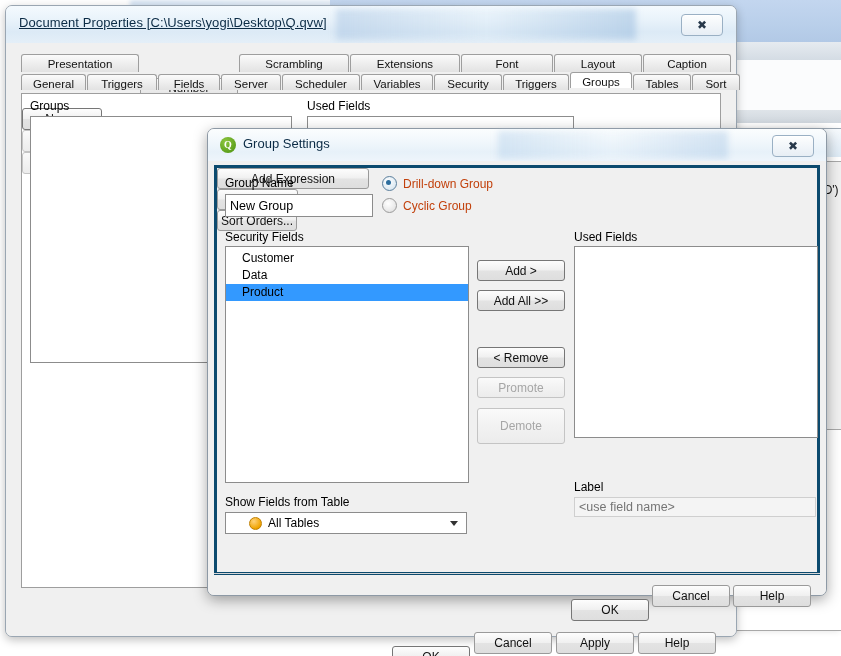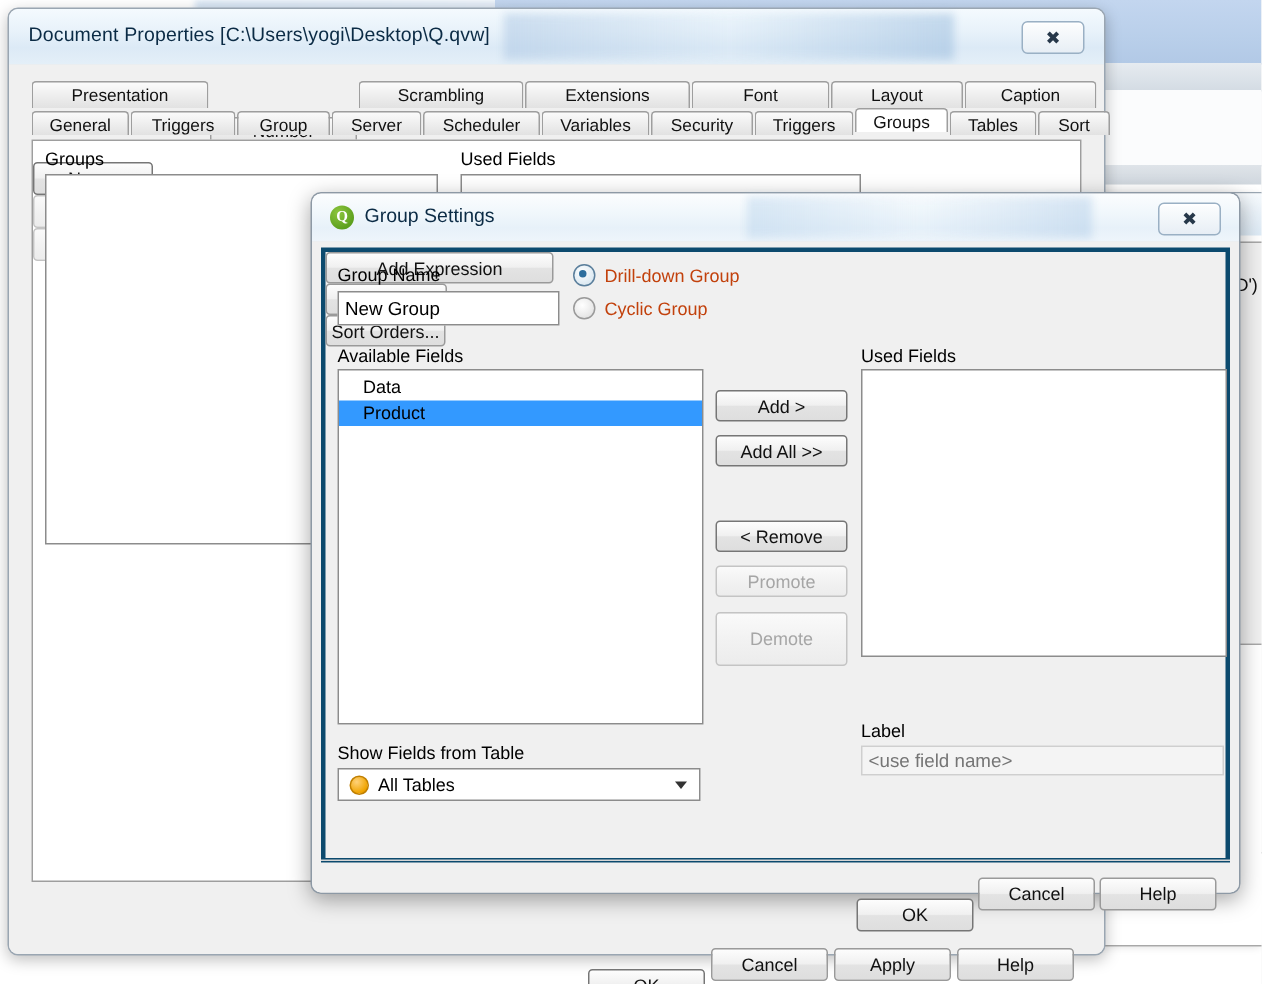--- a/index.html
+++ b/index.html
@@ -76,20 +76,21 @@
   }
   #doc-props .titlebar{
     position:absolute;left:0;right:0;top:0;height:37px;
     background:linear-gradient(180deg,#f4fafe 0%,#e8f2fa 40%,#dceaf6 70%,#e4eff8 100%);
     border-top-left-radius:6px;border-top-right-radius:6px;
     border-bottom:1px solid #d2dde7;
   }
   #doc-props .title-text{
     position:absolute;left:13px;top:9px;font-size:13px;color:#0b2b45;
     letter-spacing:.1px;
+    text-decoration:underline;
   }
   #doc-props .tb-glow{
     position:absolute;left:330px;top:3px;width:300px;height:31px;
     background:linear-gradient(90deg,rgba(174,200,228,.55),rgba(210,228,243,.2),rgba(150,185,220,.5));
     filter:blur(3px);pointer-events:none;
   }
   #doc-props .close{right:13px;top:8px;}
   #doc-props .body{
     position:absolute;left:0;right:0;top:37px;bottom:0;
     background:#f0f0f0;border-bottom-left-radius:6px;border-bottom-right-radius:6px;
@@ -242,21 +243,21 @@
           <div class="tab" style="width: 98px; margin-top: 24px;">Number</div>
           <div class="tab" style="width: 110px;">Scrambling</div>
           <div class="tab" style="width: 110px;">Extensions</div>
           <div class="tab" style="width: 92px;">Font</div>
           <div class="tab" style="width: 88px;">Layout</div>
           <div class="tab" style="width: 88px;">Caption</div>
         </div>
       <div class="tabrow row2" id="tabrow2">
           <div class="tab" style="width: 65px;">General</div>
           <div class="tab" style="width: 70px;">Triggers</div>
-          <div class="tab" style="width: 62px;">Group</div>
+          <div class="tab" style="width: 62px;">Fields</div>
           <div class="tab" style="width: 60px;">Server</div>
           <div class="tab" style="width: 78px;">Scheduler</div>
           <div class="tab" style="width: 72px;">Variables</div>
           <div class="tab" style="width: 68px;">Security</div>
           <div class="tab" style="width: 66px;">Triggers</div>
           <div class="tab active" style="width: 62px;">Groups</div>
           <div class="tab" style="width: 58px;">Tables</div>
           <div class="tab" style="width: 48px;">Sort</div>
         </div>
     </div>
@@ -301,23 +302,24 @@
 
       <div class="radio on" style="left:165px;top:8px;">
         <span class="dot"></span>
         <span>Drill-down Group</span>
       </div>
       <div class="radio" style="left:165px;top:30px;">
         <span class="dot"></span>
         <span>Cyclic Group</span>
       </div>
 
-      <div class="panel-label" style="left:8px;top:62px;">Available Fields</div>
+      <div class="panel-label" style="left:8px;top:62px;">Security Fields</div>
       <div class="listbox" style="left:8px;top:78px;width:242px;height:235px;">
         <div id="availlist" style="padding-top:3px;">
+            <div class="listitem">Customer</div>
             <div class="listitem">Data</div>
             <div class="listitem sel-row">Product</div>
           </div>
       </div>
 
       <div id="transferbtns">
           <div class="btn strong" style="position: absolute; left: 260px; top: 78px; width: 88px; height: 21px;">Add &gt;</div>
           <div class="btn strong" style="position: absolute; left: 260px; top: 108px; width: 88px; height: 21px;">Add All &gt;&gt;</div>
           <div class="btn strong" style="position: absolute; left: 260px; top: 165px; width: 88px; height: 21px;">&lt; Remove</div>
           <div class="btn disabled" style="position: absolute; left: 260px; top: 209px; width: 88px; height: 21px;">Promote</div>
@@ -331,21 +333,21 @@
 
       <div class="btn" style="left:357px;top:282px;width:152px;height:21px;">Add Expression</div>
       <div class="btn" style="left:518px;top:282px;width:81px;height:21px;">Edit...</div>
 
       <div class="panel-label" style="left:357px;top:312px;">Label</div>
       <input class="txtfield disabled" style="left: 357px; top: 329px; width: 242px; height: 20px;" placeholder="&lt;use field name&gt;">
 
       <div class="btn" style="left:357px;top:360px;width:80px;height:21px;">Sort Orders...</div>
 
       <div class="panel-label" style="left:8px;top:327px;">Show Fields from Table</div>
-      <div class="combo" style="left:8px;top:344px;width:242px;height:22px;">
+      <div class="combo" style="left:8px;top:344px;width:242px;height:22px;padding-left:16px;">
         <span class="orb"></span>
         <span>All Tables</span>
         <span class="arrow"></span>
       </div>
     </div>
 
     <div class="sep-line" style="left:6px;right:6px;top:412px;"></div>
 
     <div id="gsfooter">
         <div class="btn strong" style="position: absolute; left: 363px; top: 424px; width: 78px; height: 22px;">OK</div>

